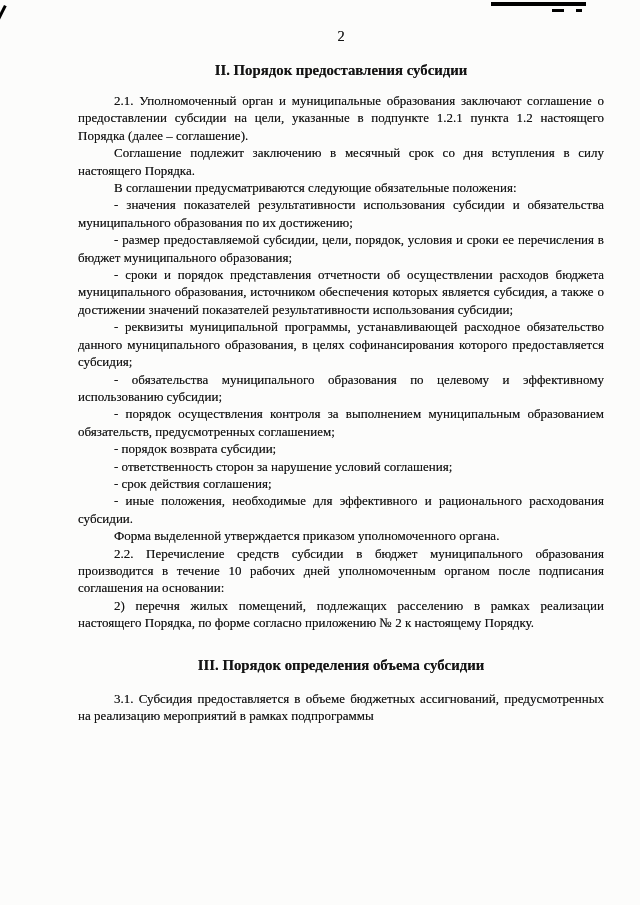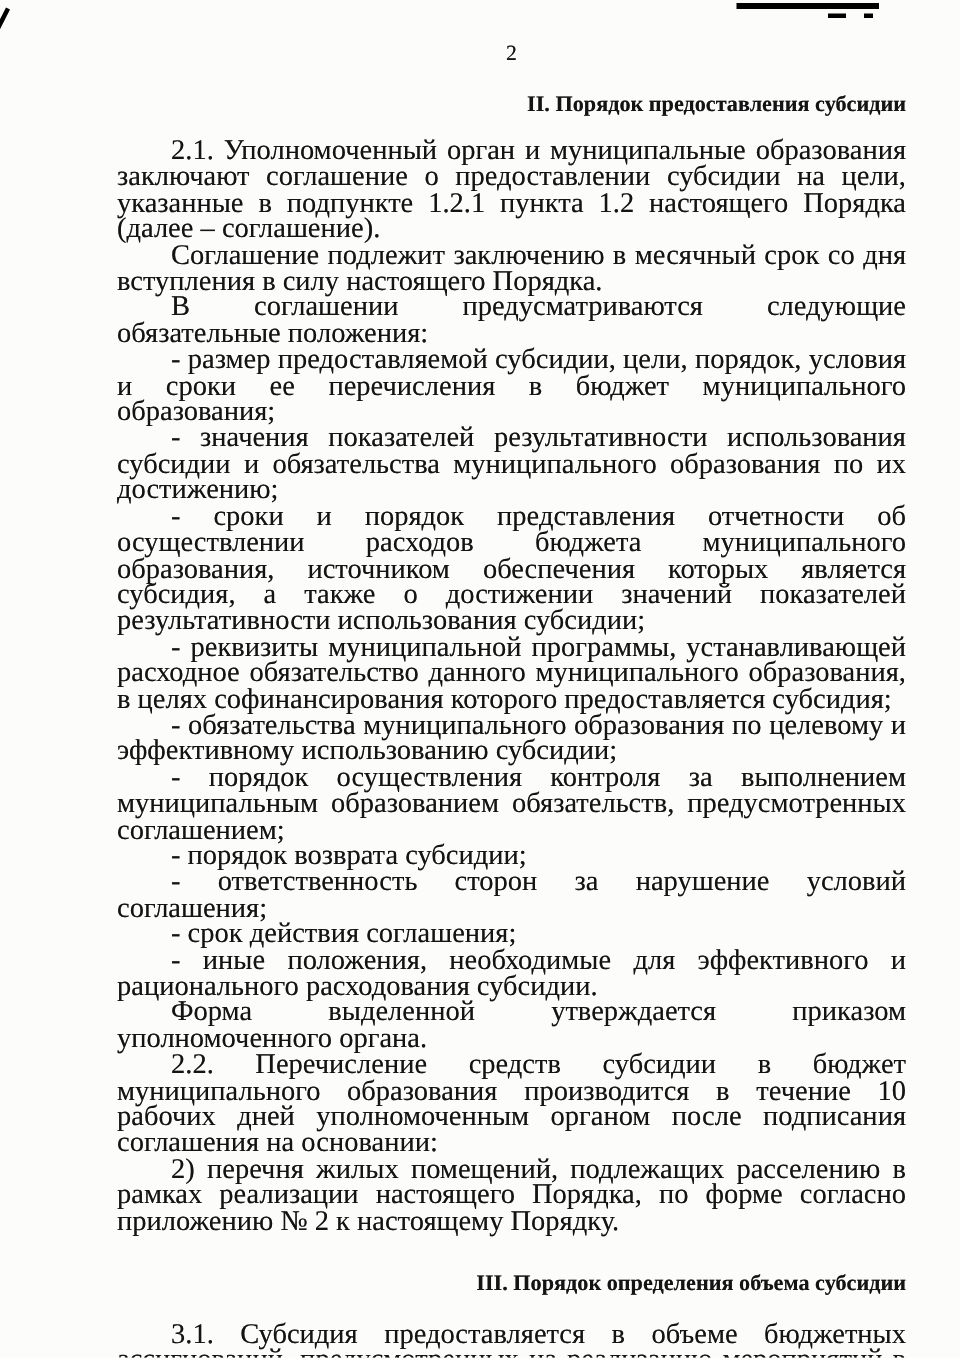--- a/index.html
+++ b/index.html
@@ -17,33 +17,33 @@
     height: 905px;
     padding: 28px 36px 0 78px;
     text-shadow: 0 0 0.4px rgba(0,0,0,0.55);
   }
   .page-number {
     text-align: center;
     font-size: 14.5px;
     margin-bottom: 17px;
   }
   .heading {
-    text-align: right;
+    text-align: center;
     font-weight: bold;
     font-size: 14.8px;
     margin-bottom: 13px;
   }
   .heading-iii {
     margin-top: 25px;
     margin-bottom: 16px;
   }
   .para {
     text-align: justify;
     text-indent: 36px;
-    font-size: 19px;
+    font-size: 13px;
     line-height: 17.4px;
   }
   
   .artifact { position: absolute; background: #000; }
   .art-tr-line   { top: 2px;  right: 54px; width: 95px; height: 4px; }
   .art-tr-tick1  { top: 9px;  right: 76px; width: 12px; height: 3px; }
   .art-tr-tick2  { top: 9px;  right: 58px; width: 6px;  height: 3px; }
   .art-tl-diag   { top: 5px;  left: 4px;   width: 3px;  height: 28px;
                    transform: rotate(27deg); transform-origin: top left; }
 </style>
@@ -57,22 +57,22 @@
   <div class="artifact art-tr-tick1"></div>
   <div class="artifact art-tr-tick2"></div>
 
   <div class="page-number">2</div>
 
   <div class="heading">II. Порядок предоставления субсидии</div>
 
   <p class="para">2.1. Уполномоченный орган и муниципальные образования заключают соглашение о предоставлении субсидии на цели, указанные в подпункте 1.2.1 пункта 1.2 настоящего Порядка (далее – соглашение).</p>
   <p class="para">Соглашение подлежит заключению в месячный срок со дня вступления в силу настоящего Порядка.</p>
   <p class="para">В соглашении предусматриваются следующие обязательные положения:</p>
+  <p class="para">- значения показателей результативности использования субсидии и обязательства муниципального образования по их достижению;</p>
   <p class="para">- размер предоставляемой субсидии, цели, порядок, условия и сроки ее перечисления в бюджет муниципального образования;</p>
-  <p class="para">- значения показателей результативности использования субсидии и обязательства муниципального образования по их достижению;</p>
   <p class="para">- сроки и порядок представления отчетности об осуществлении расходов бюджета муниципального образования, источником обеспечения которых является субсидия, а также о достижении значений показателей результативности использования субсидии;</p>
   <p class="para">- реквизиты муниципальной программы, устанавливающей расходное обязательство данного муниципального образования, в целях софинансирования которого предоставляется субсидия;</p>
   <p class="para">- обязательства муниципального образования по целевому и эффективному использованию субсидии;</p>
   <p class="para">- порядок осуществления контроля за выполнением муниципальным образованием обязательств, предусмотренных соглашением;</p>
   <p class="para">- порядок возврата субсидии;</p>
   <p class="para">- ответственность сторон за нарушение условий соглашения;</p>
   <p class="para">- срок действия соглашения;</p>
   <p class="para">- иные положения, необходимые для эффективного и рационального расходования субсидии.</p>
   <p class="para">Форма выделенной утверждается приказом уполномоченного органа.</p>
   <p class="para">2.2. Перечисление средств субсидии в бюджет муниципального образования производится в течение 10 рабочих дней уполномоченным органом после подписания соглашения на основании:</p>

